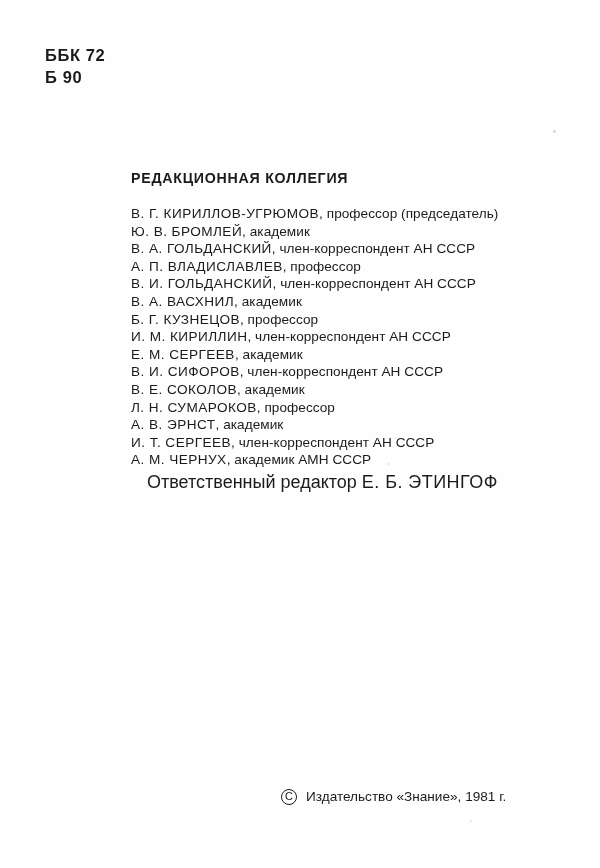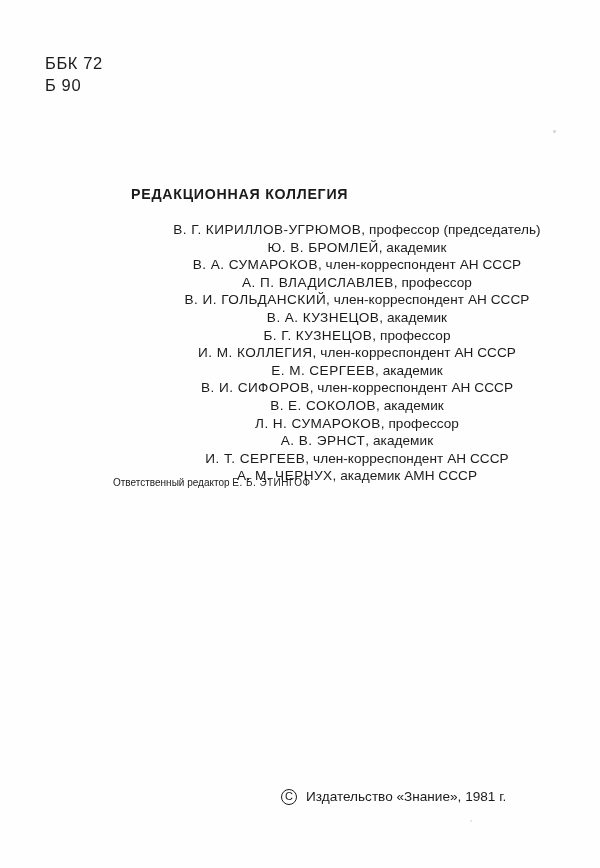--- a/index.html
+++ b/index.html
@@ -21,70 +21,69 @@
   .page {
     position: absolute;
     inset: 0;
     background: #fefefe;
   }
 
   
   .classification {
     position: absolute;
     left: 45px;
-    top: 52px;
-    font-weight: normal;
+    top: 44px;
+    font-weight: bold;
     font-size: 16.5px;
     letter-spacing: 0.6px;
     line-height: 22px;
   }
   .classification .line {
     display: block;
     white-space: pre;
   }
 
   
   .board {
     position: absolute;
     left: 131px;
-    top: 186px;
+    top: 170px;
     width: 452px;
   }
   .board-title {
     font-weight: bold;
     font-size: 14.2px;
     letter-spacing: 0.75px;
     margin: 0 0 19px 0;
     white-space: nowrap;
   }
   .board-list {
     list-style: none;
     margin: 0;
     padding: 0;
-    text-align: center;
   }
   .board-list li {
     font-size: 13.6px;
     line-height: 17.6px;
     white-space: nowrap;
     letter-spacing: 0.05px;
   }
   .board-list li .surname {
     letter-spacing: 0.45px;
   }
   .board-list li .rank {
     letter-spacing: 0.05px;
   }
 
   
   .resp-editor {
     position: absolute;
-    left: 113px;
+    left: 147px;
     top: 474px;
-    font-size: 10px;
+    font-size: 18px;
     line-height: 17.6px;
     white-space: nowrap;
   }
   .resp-editor .resp-name {
     letter-spacing: 0.45px;
   }
 
   
   .colophon {
     position: absolute;
@@ -136,26 +135,26 @@
   <div class="classification">
     <span class="line">ББК 72</span>
     <span class="line">Б 90</span>
   </div>
 
   <div class="board">
     <div class="board-title">РЕДАКЦИОННАЯ КОЛЛЕГИЯ</div>
     <ul class="board-list">
       <li><span class="surname">В.  Г.  КИРИЛЛОВ-УГРЮМОВ</span><span class="rank">, профессор  (председатель)</span></li>
       <li><span class="surname">Ю. В. БРОМЛЕЙ</span><span class="rank">, академик</span></li>
-      <li><span class="surname">В. А. СУМАРОКОВ</span><span class="rank">, член-корреспондент АН СССР</span></li>
+      <li><span class="surname">В. А. ГОЛЬДАНСКИЙ</span><span class="rank">, член-корреспондент АН СССР</span></li>
       <li><span class="surname">А. П. ВЛАДИСЛАВЛЕВ</span><span class="rank">, профессор</span></li>
       <li><span class="surname">В. И. ГОЛЬДАНСКИЙ</span><span class="rank">, член-корреспондент АН СССР</span></li>
-      <li><span class="surname">В. А. КУЗНЕЦОВ</span><span class="rank">, академик</span></li>
+      <li><span class="surname">В. А. ВАСХНИЛ</span><span class="rank">, академик</span></li>
       <li><span class="surname">Б. Г. КУЗНЕЦОВ</span><span class="rank">, профессор</span></li>
-      <li><span class="surname">И. М. КОЛЛЕГИЯ</span><span class="rank">, член-корреспондент АН СССР</span></li>
+      <li><span class="surname">И. М. КИРИЛЛИН</span><span class="rank">, член-корреспондент АН СССР</span></li>
       <li><span class="surname">Е. М. СЕРГЕЕВ</span><span class="rank">, академик</span></li>
       <li><span class="surname">В. И. СИФОРОВ</span><span class="rank">, член-корреспондент АН СССР</span></li>
       <li><span class="surname">В. Е. СОКОЛОВ</span><span class="rank">, академик</span></li>
       <li><span class="surname">Л. Н. СУМАРОКОВ</span><span class="rank">, профессор</span></li>
       <li><span class="surname">А. В. ЭРНСТ</span><span class="rank">, академик</span></li>
       <li><span class="surname">И. Т. СЕРГЕЕВ</span><span class="rank">, член-корреспондент АН СССР</span></li>
       <li><span class="surname">А. М. ЧЕРНУХ</span><span class="rank">, академик АМН СССР</span></li>
     </ul>
   </div>
 

